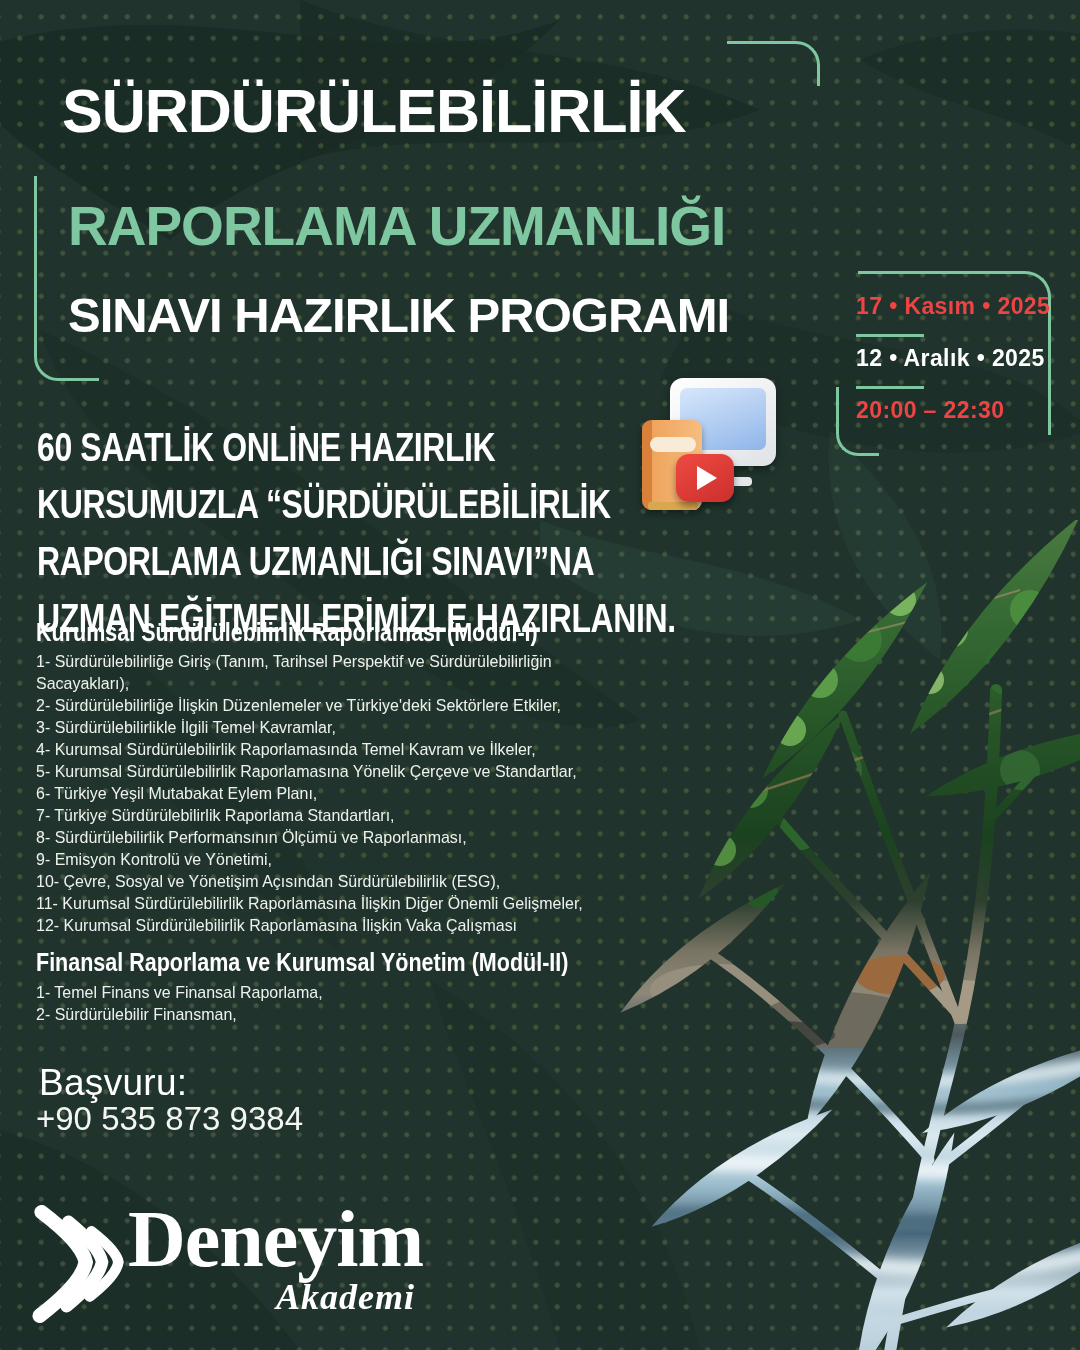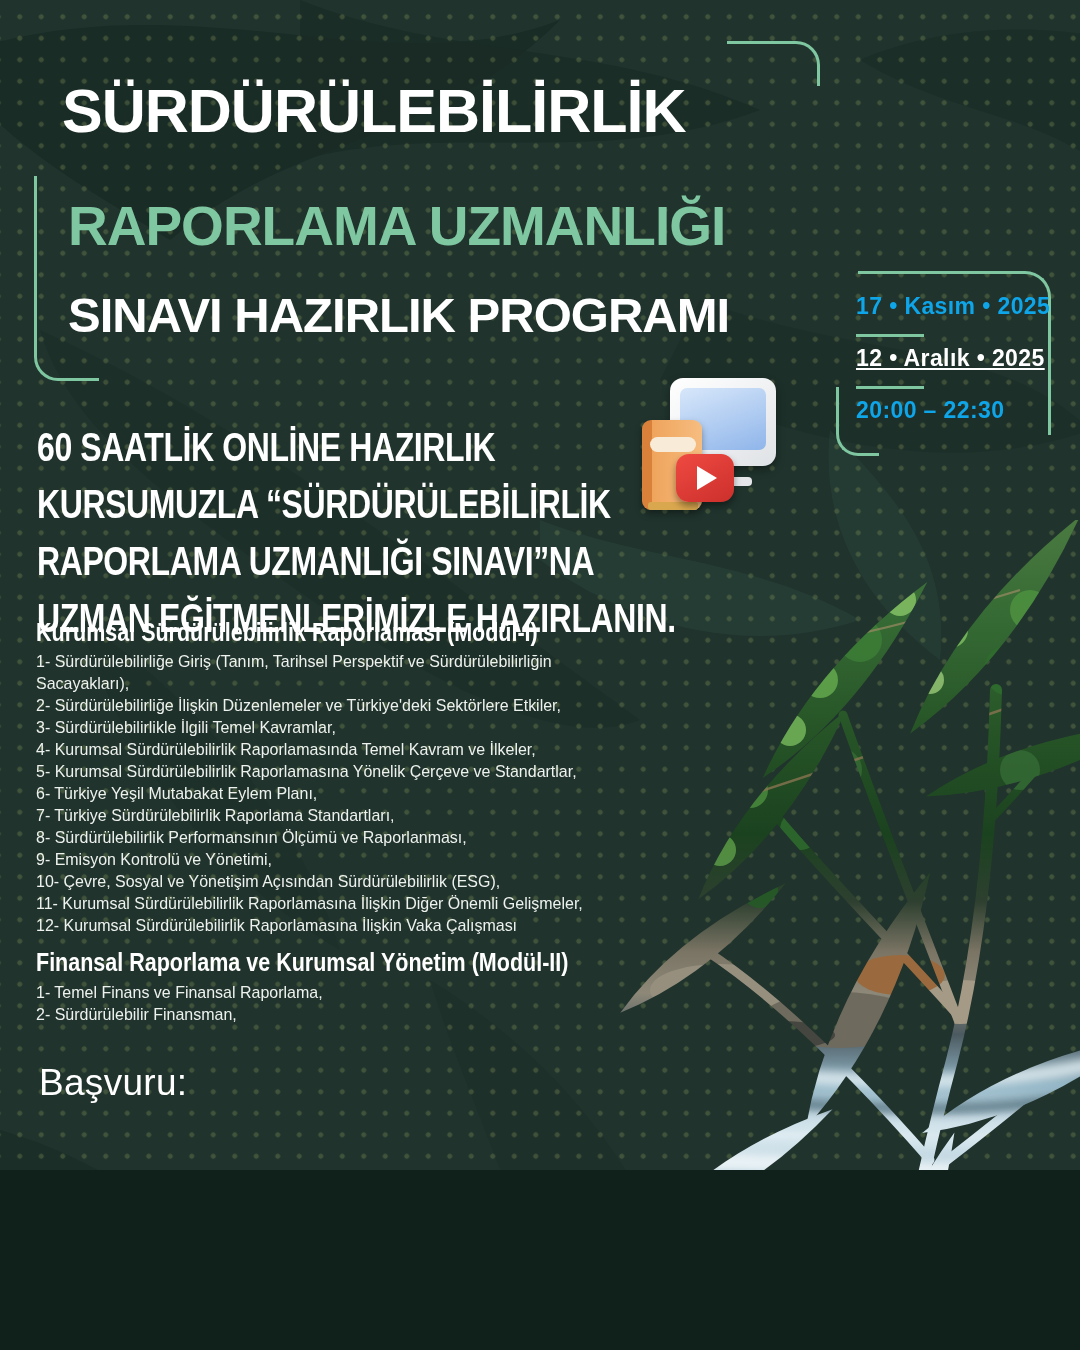--- a/index.html
+++ b/index.html
@@ -1,17 +1,17 @@
 <!DOCTYPE html>
 <html lang="tr"><head>
 <meta charset="utf-8">
 <style>
   html,body{margin:0;padding:0;background:#10201b;}
   .poster{
-    position:relative;width:1080px;height:1170px;overflow:hidden;
+    position:relative;width:1080px;height:1350px;overflow:hidden;
     background:#20332d;
     font-family:"Liberation Sans",sans-serif;
     color:#ffffff;
   }
   .bg-sil{position:absolute;inset:0;z-index:0;}
   .dots{
     position:absolute;inset:0;z-index:1;pointer-events:none;
     background-image:radial-gradient(circle, rgba(130,148,88,.33) 2.2px, transparent 2.9px);
     background-size:21.5px 21.5px;background-position:9px 6px;
   }
@@ -23,24 +23,24 @@
   .title3{left:68px;top:287px;font-size:49px;font-weight:700;letter-spacing:-1px;color:#fff;white-space:nowrap;}
 
   .bracket{position:absolute;z-index:2;border:0 solid #7ec7a1;}
   .br-left{left:34px;top:176px;width:62px;height:202px;border-left-width:3px;border-bottom-width:3px;border-bottom-left-radius:24px;}
   .br-topright{left:727px;top:41px;width:90px;height:42px;border-top-width:3px;border-right-width:3px;border-top-right-radius:24px;}
   .br-date-top{left:858px;top:271px;width:190px;height:161px;border-top-width:3px;border-right-width:3px;border-top-right-radius:26px;}
   .br-date-bottom{left:836px;top:387px;width:40px;height:66px;border-left-width:3px;border-bottom-width:3px;border-bottom-left-radius:22px;}
 
   
   .date-row{left:856px;font-size:23px;font-weight:700;letter-spacing:.4px;white-space:nowrap;}
-  .date-mint{color:#0ea5e9;}
+  .date-mint{color:#ef4444;}
   .date-white{color:#ffffff;}
   .d1{top:293px;}
-  .d2{top:345px;text-decoration:underline;}
+  .d2{top:345px;}
   .d3{top:397px;}
   .date-sep{position:absolute;z-index:3;left:856px;width:68px;height:2.5px;background:#7ec7a1;}
   .s1{top:334px;}
   .s2{top:386px;}
 
   
   .intro{
     left:37px;top:419px;width:860px;
     font-size:41px;font-weight:700;line-height:57px;letter-spacing:-.5px;
     transform:scaleX(.78);transform-origin:left top;white-space:nowrap;
@@ -256,20 +256,21 @@
     <li>12- Kurumsal Sürdürülebilirlik Raporlamasına İlişkin Vaka Çalışması</li>
   </ul>
 
   <div class="layer mod-heading mh2">Finansal Raporlama ve Kurumsal Yönetim (Modül-II)</div>
   <ul class="layer mod-list ml2">
     <li>1- Temel Finans ve Finansal Raporlama,</li>
     <li>2- Sürdürülebilir Finansman,</li>
   </ul>
 
   <div class="layer contact-label">Başvuru:</div>
+  <div class="layer contact-phone">+90 535 873 9384</div>
 
   <svg class="layer logo-mark" viewBox="0 0 100 122" width="96" height="122">
     <g fill="none" stroke="#ffffff" stroke-linecap="round">
       <path d="M 10 8 Q 52 40 56 60 Q 52 82 8 116" stroke-width="15"></path>
       <path d="M 38 18 Q 70 44 73 60 Q 70 78 36 106" stroke-width="13"></path>
       <path d="M 62 28 Q 88 48 90 60 Q 88 74 60 96" stroke-width="11"></path>
     </g>
   </svg>
   <div class="layer logo-name">Deneyim</div>
   <div class="layer logo-sub">Akademi</div>

